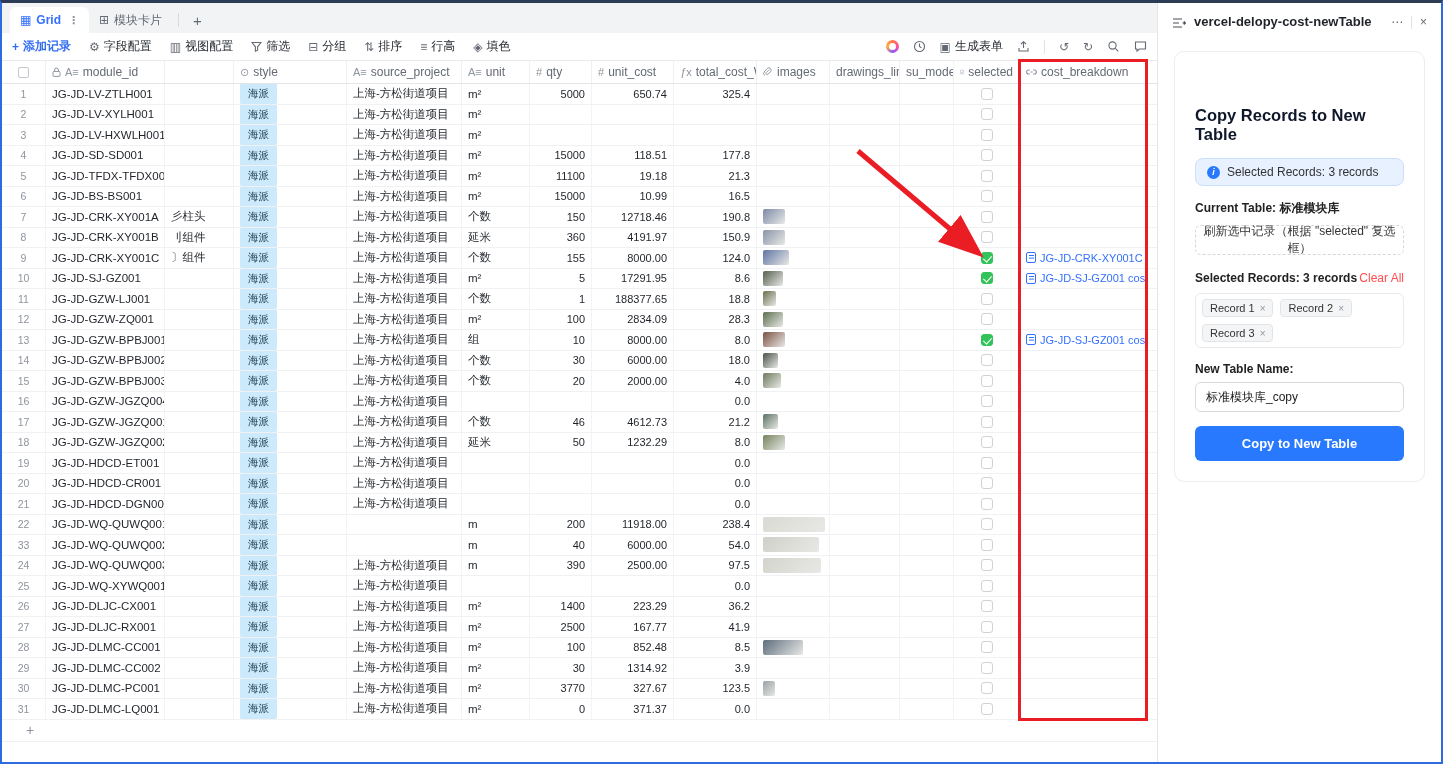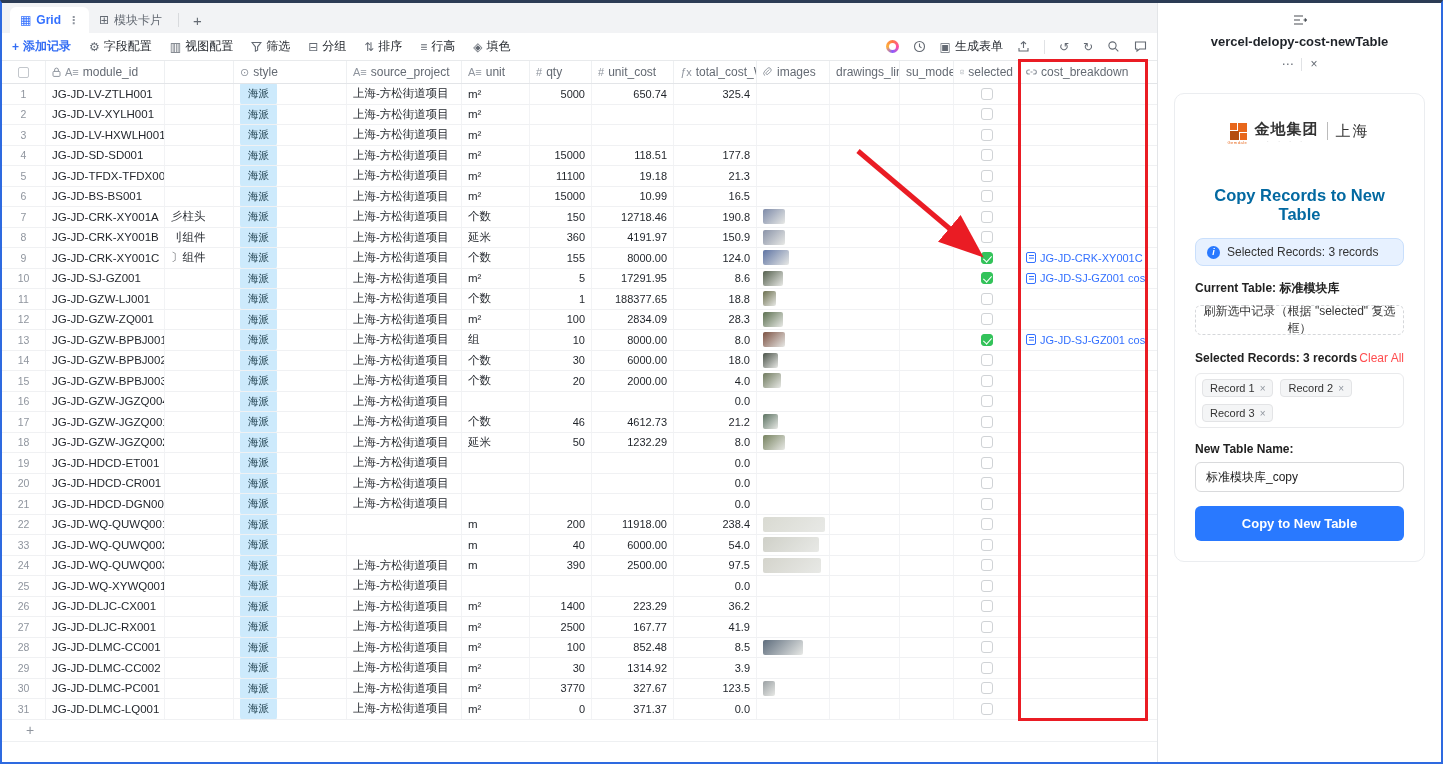--- a/index.html
+++ b/index.html
@@ -49,34 +49,34 @@
   .footer { height:22px; background:#fff; }
 
   
   .banner { position:absolute; left:556px; top:99px; width:286px; height:39px; background:#e6101c; color:#fff;
     font-size:23px; font-weight:bold; display:flex; align-items:center; justify-content:center; letter-spacing:1px; z-index:6; }
   .redbox { position:absolute; left:1016px; top:56px; width:130px; height:662px; border:3px solid #ea1c24; z-index:5; pointer-events:none; }
   .arrowsvg { position:absolute; left:842px; top:140px; z-index:6; pointer-events:none; }
 
   
   .panel { flex:1; background:#fff; display:flex; flex-direction:column; font-size:12px; }
-  .phead { display:flex; align-items:center; gap:8px; padding:11px 14px 8px 14px;flex-direction:column; }
+  .phead { display:flex; align-items:flex-end; gap:8px; padding:11px 14px 8px 14px; }
   .ptitle { font-weight:bold; font-size:13px; color:#1f2329; flex:1; }
   .phicons { display:flex; align-items:center; gap:8px; color:#646a73; }
   .pdiv { width:1px; height:13px; background:#e0e2e5; }
   .card { margin:14px 16px 0 16px; border:1px solid #ebedf0; border-radius:10px; padding:22px 20px 20px 20px; }
   .logo { display:flex; align-items:center; justify-content:center; gap:8px; height:30px; }
   .logo-sq { position:relative; width:17px; height:17px; }
   .logo-sq b { position:absolute; background:#e8671b; }
   .logo-sub { position:absolute; left:-2px; top:17px; font-size:4px; color:#e8671b; letter-spacing:0.5px; }
   .logo-cn { font-weight:bold; font-size:15px; color:#333; letter-spacing:1px; }
   .logo-dots { font-size:5px; color:#999; letter-spacing:4px; display:block; text-align:center; line-height:4px; }
   .logo-bar { width:1px; height:18px; background:#bbb; }
   .logo-city { font-size:15px; color:#333; letter-spacing:2px; }
-  .pheading { margin-top:40px; font-size:16.5px; font-weight:bold; color:#0369a1;text-align:center; }
+  .pheading { margin-top:32px; font-size:16.5px; font-weight:bold; color:#0f172a; }
   .infobox { margin-top:14px; background:#e7f1ff; border:1px solid #c9dffc; border-radius:8px; padding:6px 11px; display:flex; align-items:center; gap:7px; color:#333; }
   .infoicn { width:13px; height:13px; border-radius:50%; background:#2979ff; color:#fff; font-size:9px; font-weight:bold; display:flex; align-items:center; justify-content:center; font-style:italic; }
   .plabel { margin-top:14px; font-weight:bold; color:#222; }
   .dashedbtn { margin-top:8px; border:1px dashed #d5d7da; border-radius:6px; height:30px; display:flex; align-items:center; justify-content:center; color:#333; cursor:pointer; background:#fff; width:100%; font-size:12px; }
   .selrow { margin-top:16px; display:flex; align-items:center; }
   .selrow .plabel2 { font-weight:bold; color:#222; }
   .clearall { margin-left:auto; color:#ff4d4f; cursor:pointer; }
   .chipbox { margin-top:8px; border:1px solid #e9eaec; border-radius:6px; padding:5px 6px; display:flex; gap:7px; flex-wrap:wrap; }
   .rchip { background:#f4f5f6; border:1px solid #e3e4e6; border-radius:4px; padding:2px 7px; font-size:11px; color:#333; display:flex; align-items:center; gap:5px; }
   .rchip .x { color:#8f959e; cursor:pointer; font-size:10px; }
@@ -927,35 +927,20 @@
         </span>
       <span class="ptitle">vercel-delopy-cost-newTable</span>
       <span class="phicons">
         <span>⋯</span>
         <span class="pdiv"></span>
         <span>×</span>
       </span>
     </div>
 
     <div class="card">
-      <div class="logo">
-        <span class="logo-sq">
-          <b style="left:0;top:0;width:7px;height:7px"></b>
-          <b style="left:8px;top:0;width:9px;height:9px"></b>
-          <b style="left:0;top:8px;width:9px;height:9px;background:#b54d10"></b>
-          <b style="left:10px;top:10px;width:7px;height:7px"></b>
-          <span class="logo-sub">Gemdale</span>
-        </span>
-        <span>
-          <span class="logo-cn">金地集团</span>
-          <span class="logo-dots">· · · ·</span>
-        </span>
-        <span class="logo-bar"></span>
-        <span class="logo-city">上海</span>
-      </div>
 
       <div class="pheading">Copy Records to New Table</div>
 
       <div class="infobox">
         <span class="infoicn">i</span>
         <span>Selected Records: 3 records</span>
       </div>
 
       <div class="plabel">Current Table: 标准模块库</div>
 

